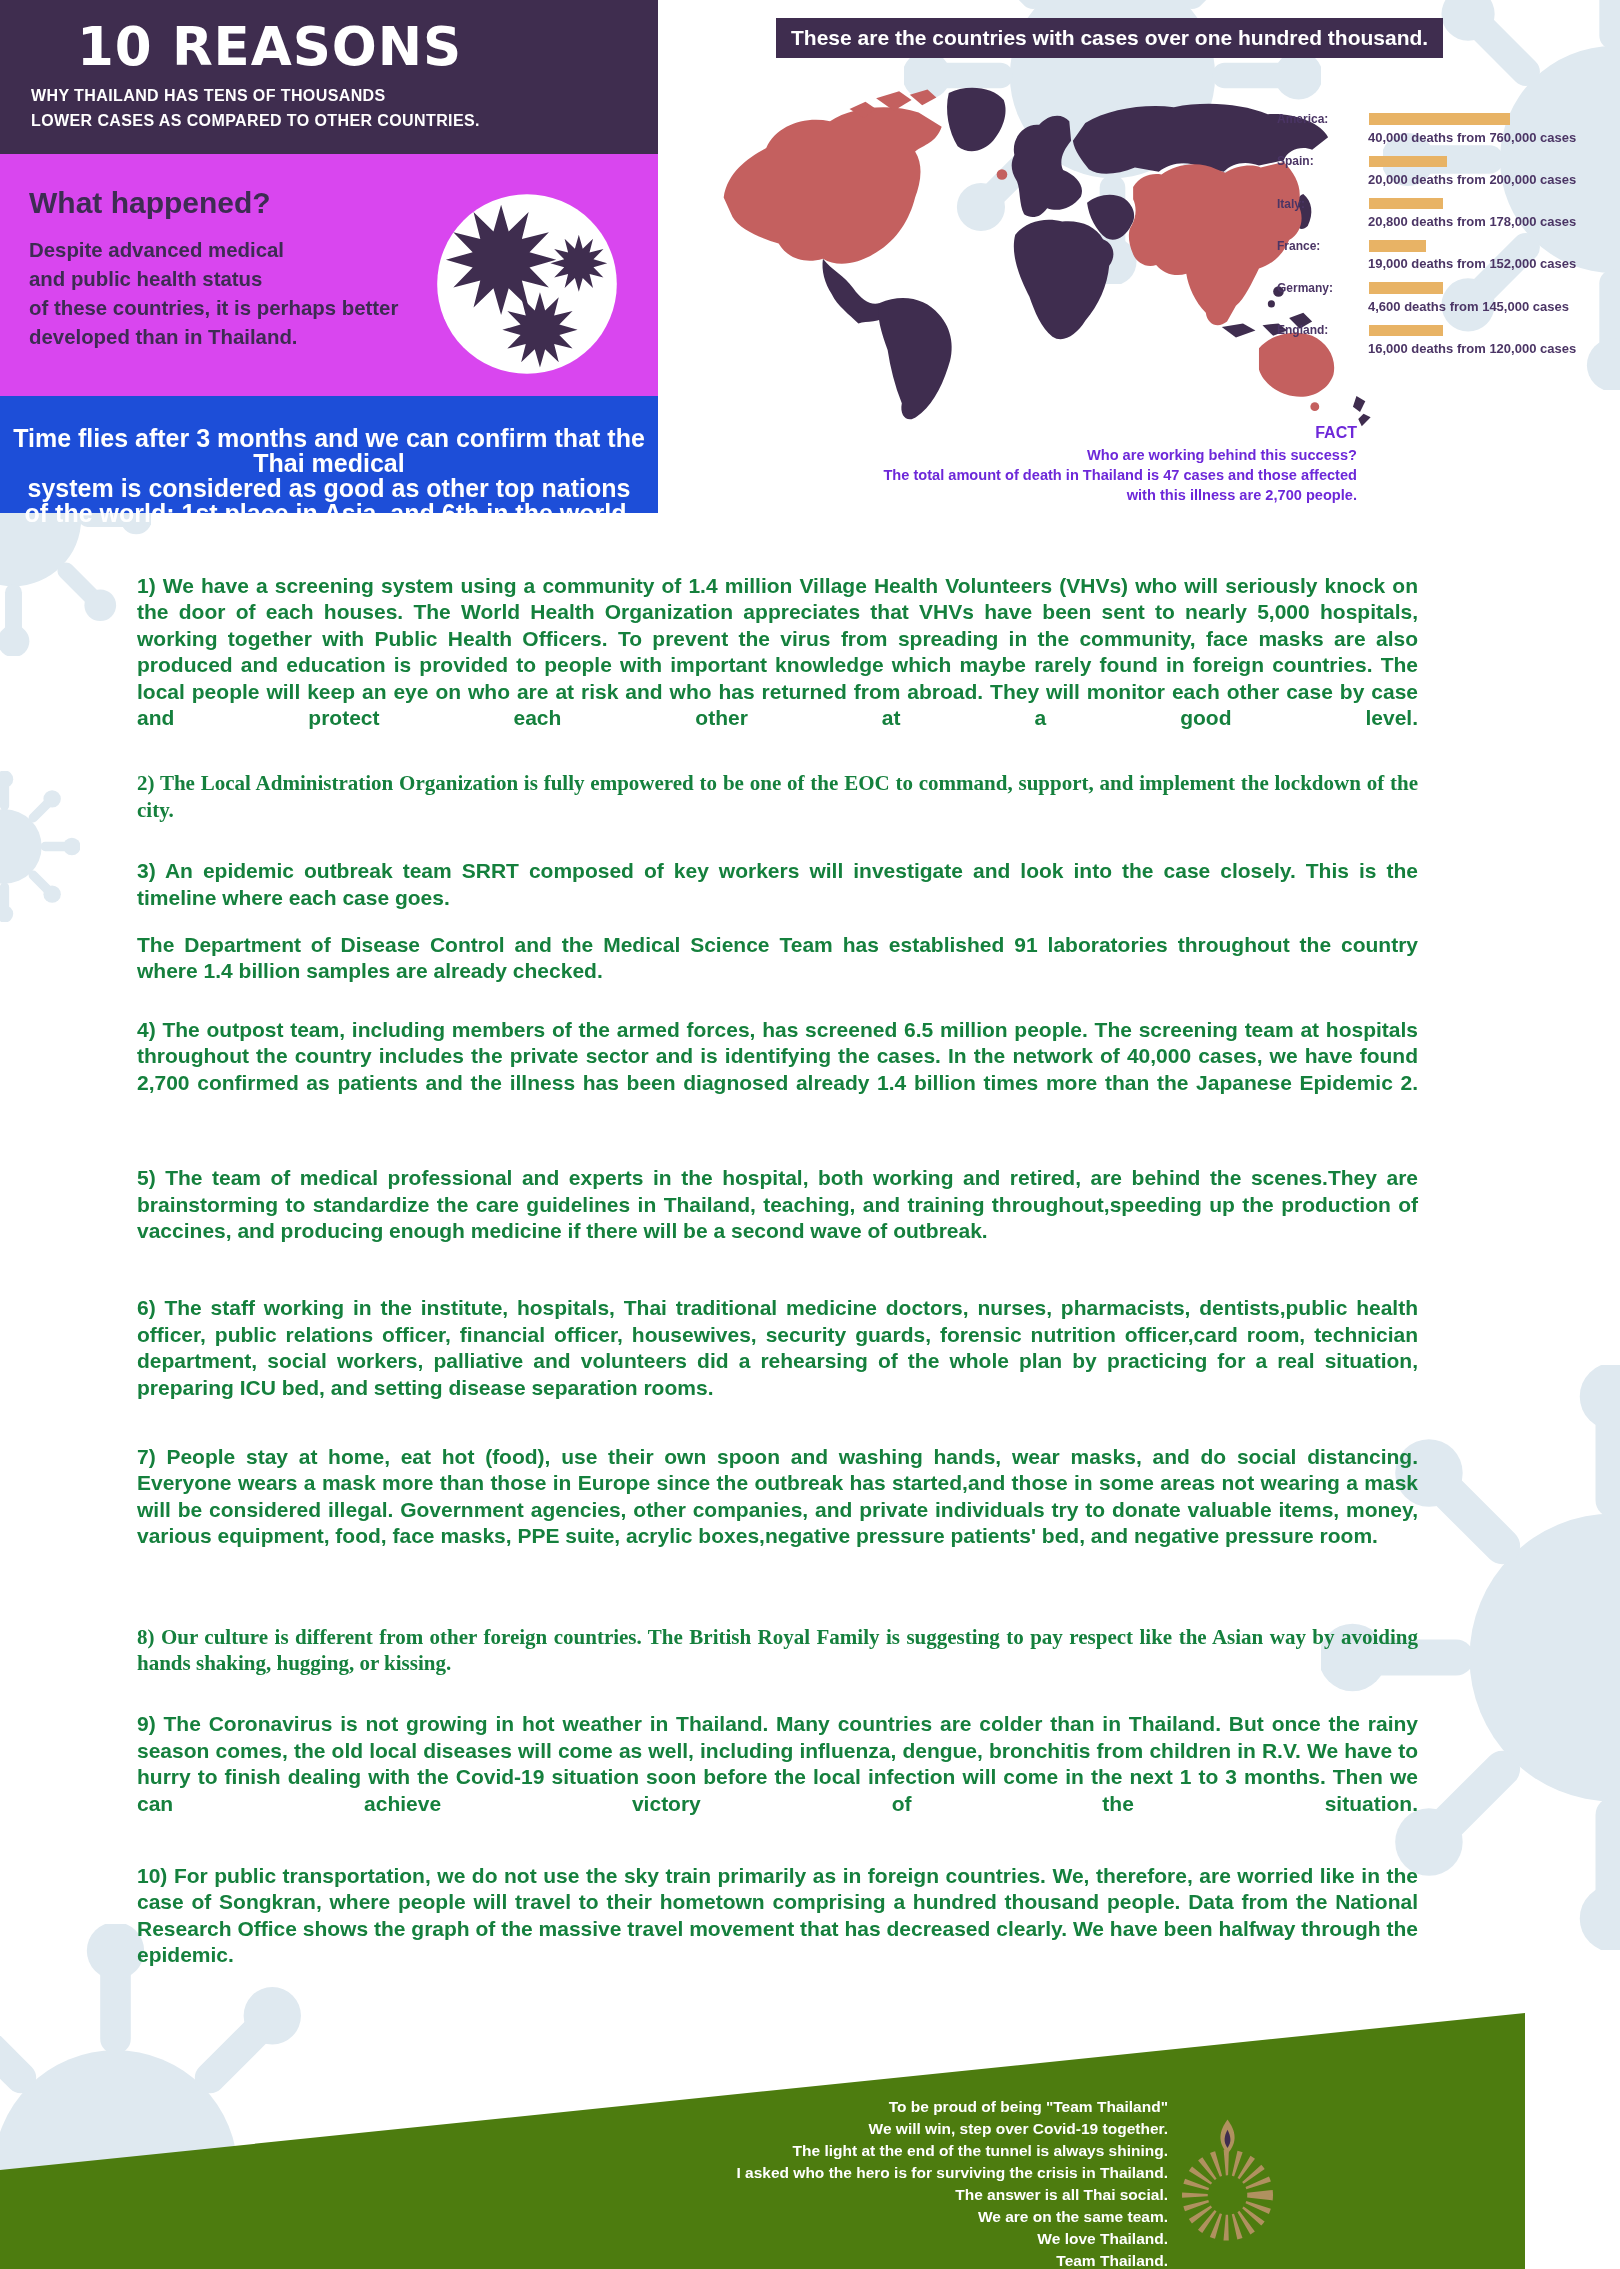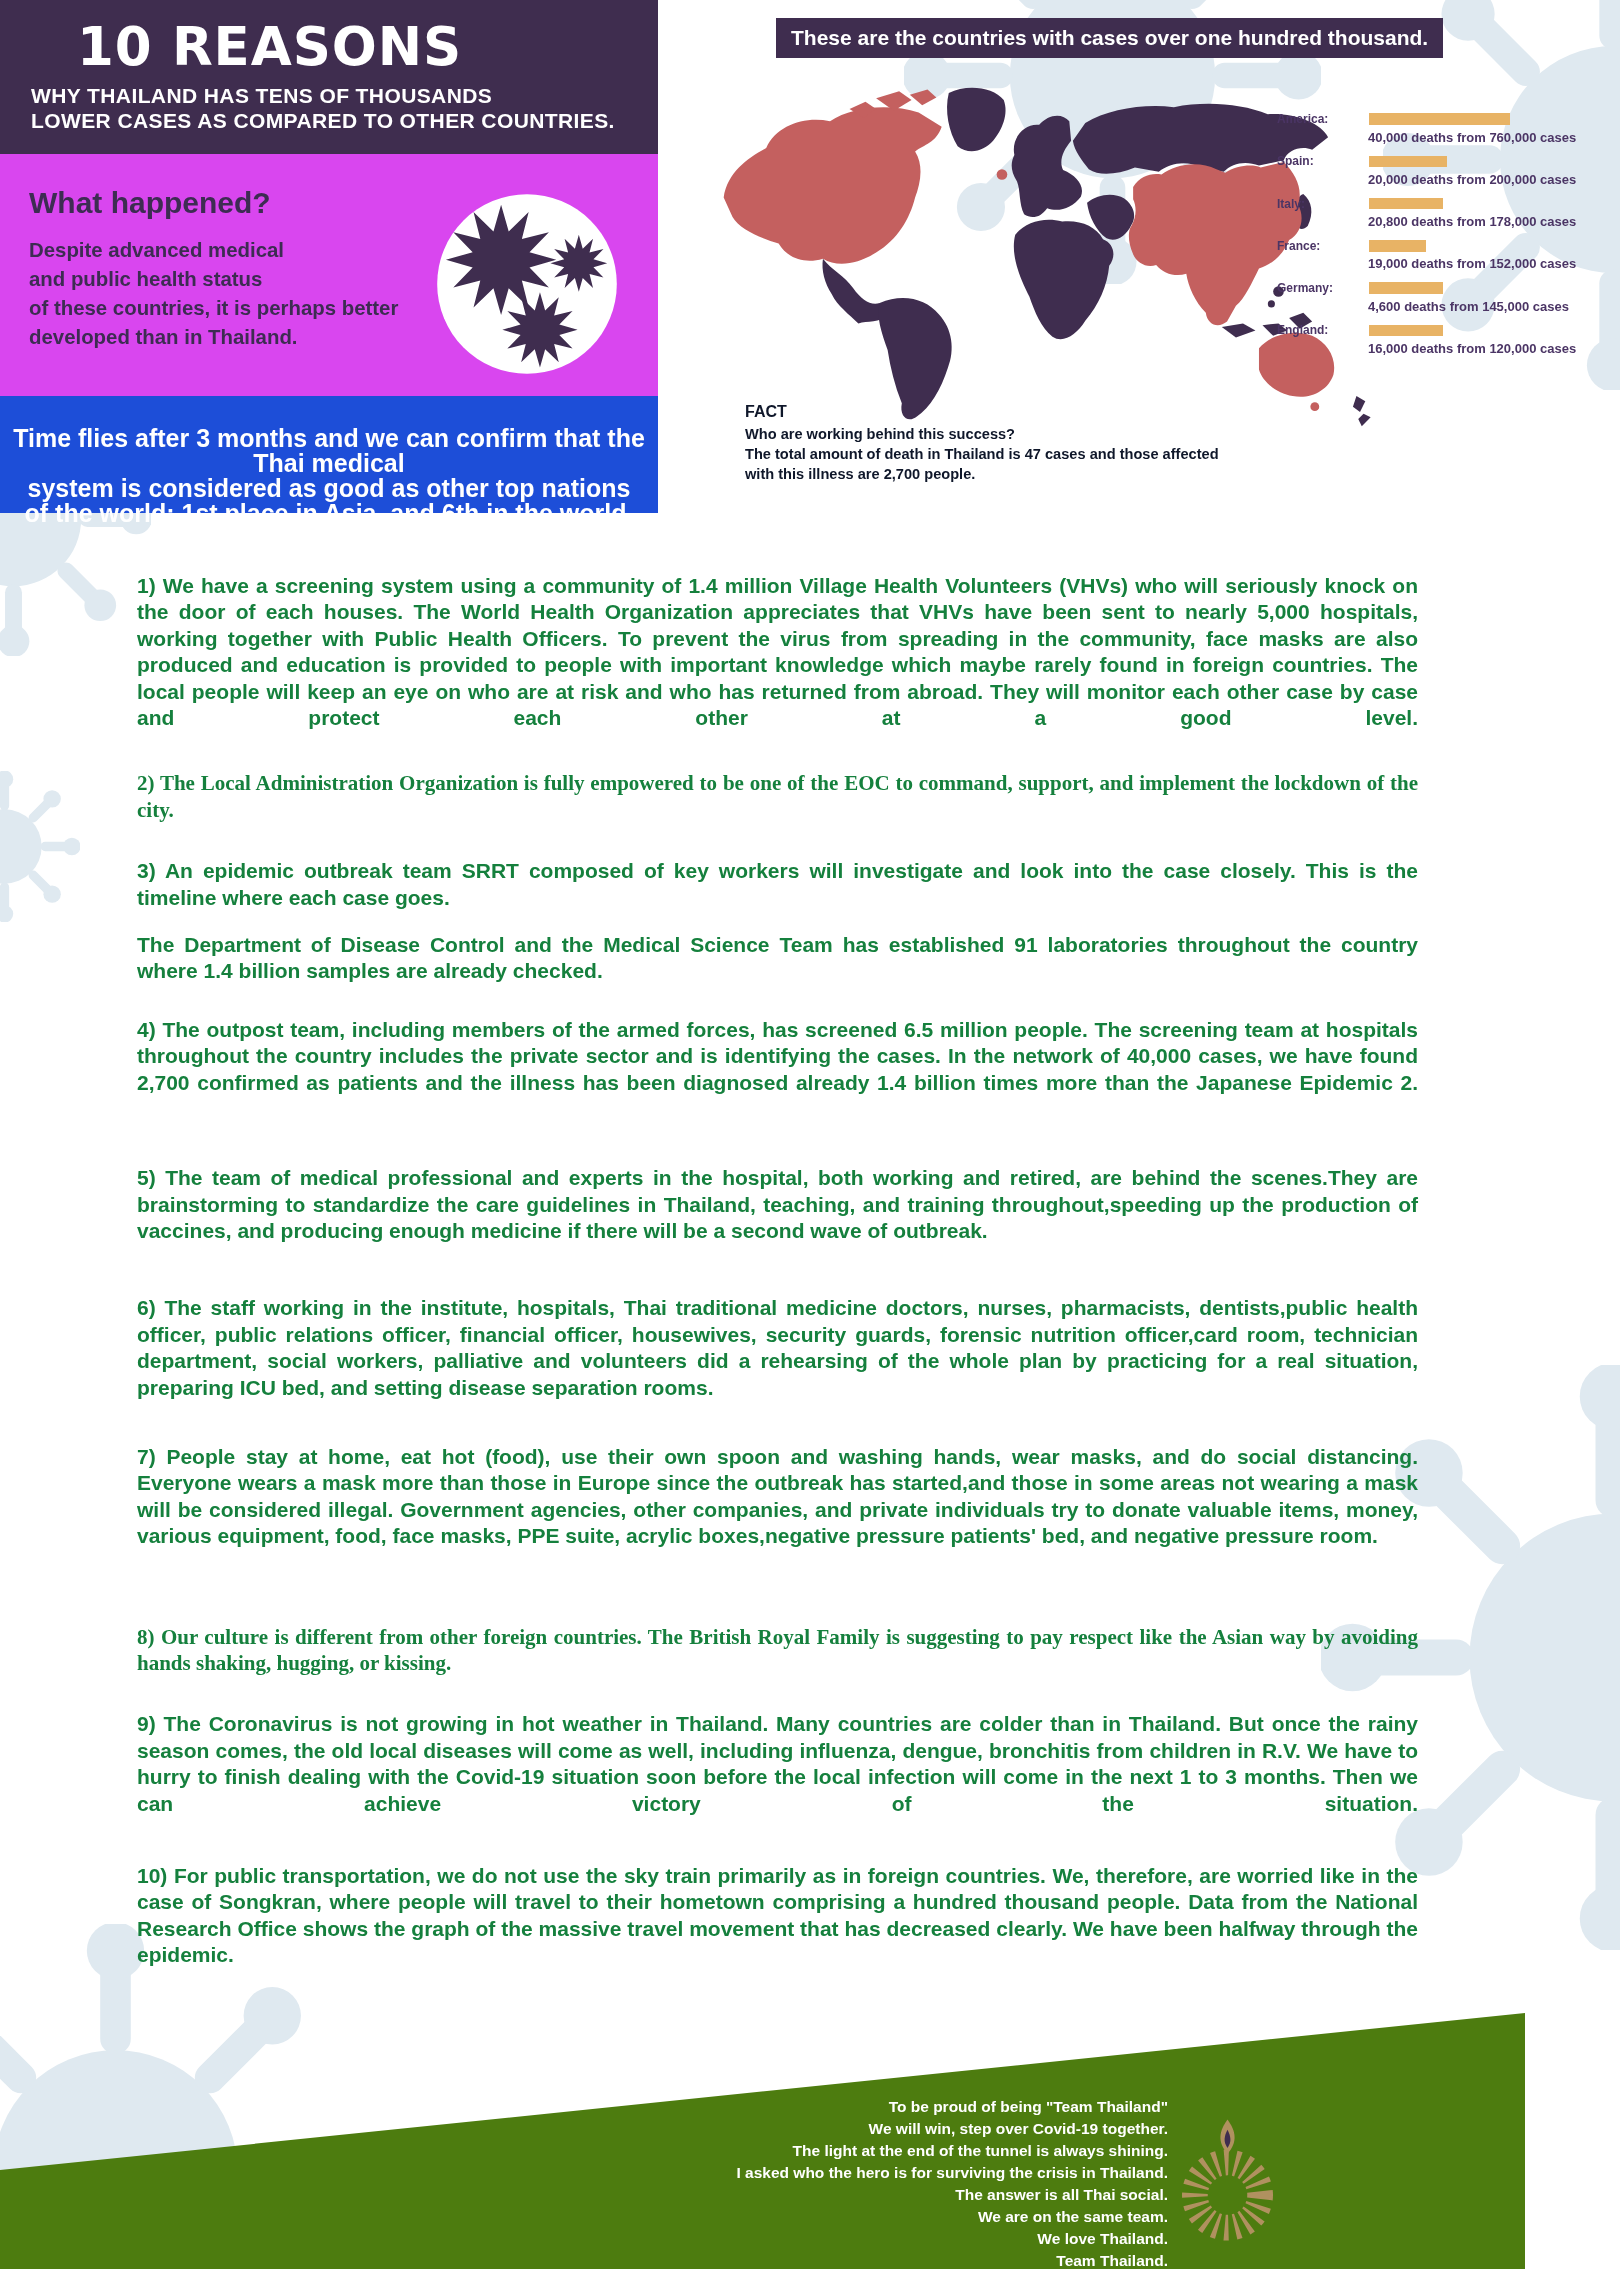--- a/index.html
+++ b/index.html
@@ -6,21 +6,21 @@
   .page{position:relative;width:1621px;height:2270px;background:#ffffff;overflow:hidden;
         font-family:"Liberation Sans","DejaVu Sans",sans-serif;}
   .wm{position:absolute;z-index:0;}
   .wm svg{display:block;}
   .layer{position:absolute;z-index:1;}
 
   
   .hdr{left:0;top:0;width:658px;height:154px;background:#3f2d4f;color:#fff;}
   .hdr-title{position:absolute;left:29px;top:16px;font-family:"DejaVu Sans",sans-serif;
              font-weight:700;font-size:53px;letter-spacing:0.9px;margin-left:48px;}
-  .hdr-sub{position:absolute;left:31px;top:83px;font-weight:700;font-size:21px;line-height:25px;letter-spacing:0.4px;}
+  .hdr-sub{position:absolute;left:31px;top:83px;font-weight:700;font-size:16px;line-height:25px;letter-spacing:0.4px;}
 
   
   .what{left:0;top:154px;width:658px;height:242px;background:#d946ef;color:#3d2c52;}
   .what-h{position:absolute;left:29px;top:32px;font-size:30px;font-weight:700;}
   .what-lines{position:absolute;left:29px;top:82px;font-size:20.4px;font-weight:700;line-height:29px;}
   .virus-badge{position:absolute;left:432px;top:35px;width:190px;height:190px;}
 
   
   .time{left:0;top:396px;width:658px;height:103px;background:#1d4ed8;color:#fff;
         text-align:center;font-weight:700;font-size:25px;line-height:25px;padding-top:14px;}
@@ -36,21 +36,21 @@
   
   .stats{left:1277px;top:112px;width:342px;color:#4b3565;}
   .stat-row{margin-bottom:9.8px;}
   .stat-line{display:flex;align-items:center;}
   .stat-label{display:inline-block;width:82px;padding-right:9.8px;
               font-size:12px;font-weight:700;}
   .stat-bar{display:inline-block;height:11.5px;background:#e8b365;}
   .stat-caption{margin-left:91px;margin-top:3.5px;font-size:13px;font-weight:700;}
 
   
-  .fact{left:745px;top:403px;width:612px;text-align:left;color:#0f172a;font-weight:700;}
+  .fact{left:745px;top:424px;width:612px;text-align:right;color:#6d28d9;font-weight:700;}
   .fact-title{font-size:16px;margin-bottom:2.7px;}
   .fact-line{font-size:14.6px;line-height:20px;}
 
   
   .body{left:137px;top:573px;width:1281px;color:#15803d;font-size:21px;font-weight:700;
         line-height:26.4px;text-align:justify;z-index:2;}
   .para{margin:0 0 39px 0;}
   .force{text-align-last:justify;}
   .mb24{margin-bottom:21px;} .mb36{margin-bottom:32px;} .mb40{margin-bottom:35px;font-family:Liberation Serif, serif;}
   .mb48{margin-bottom:43px;} .mb52{margin-bottom:46px;} .mb58{margin-bottom:51px;}

